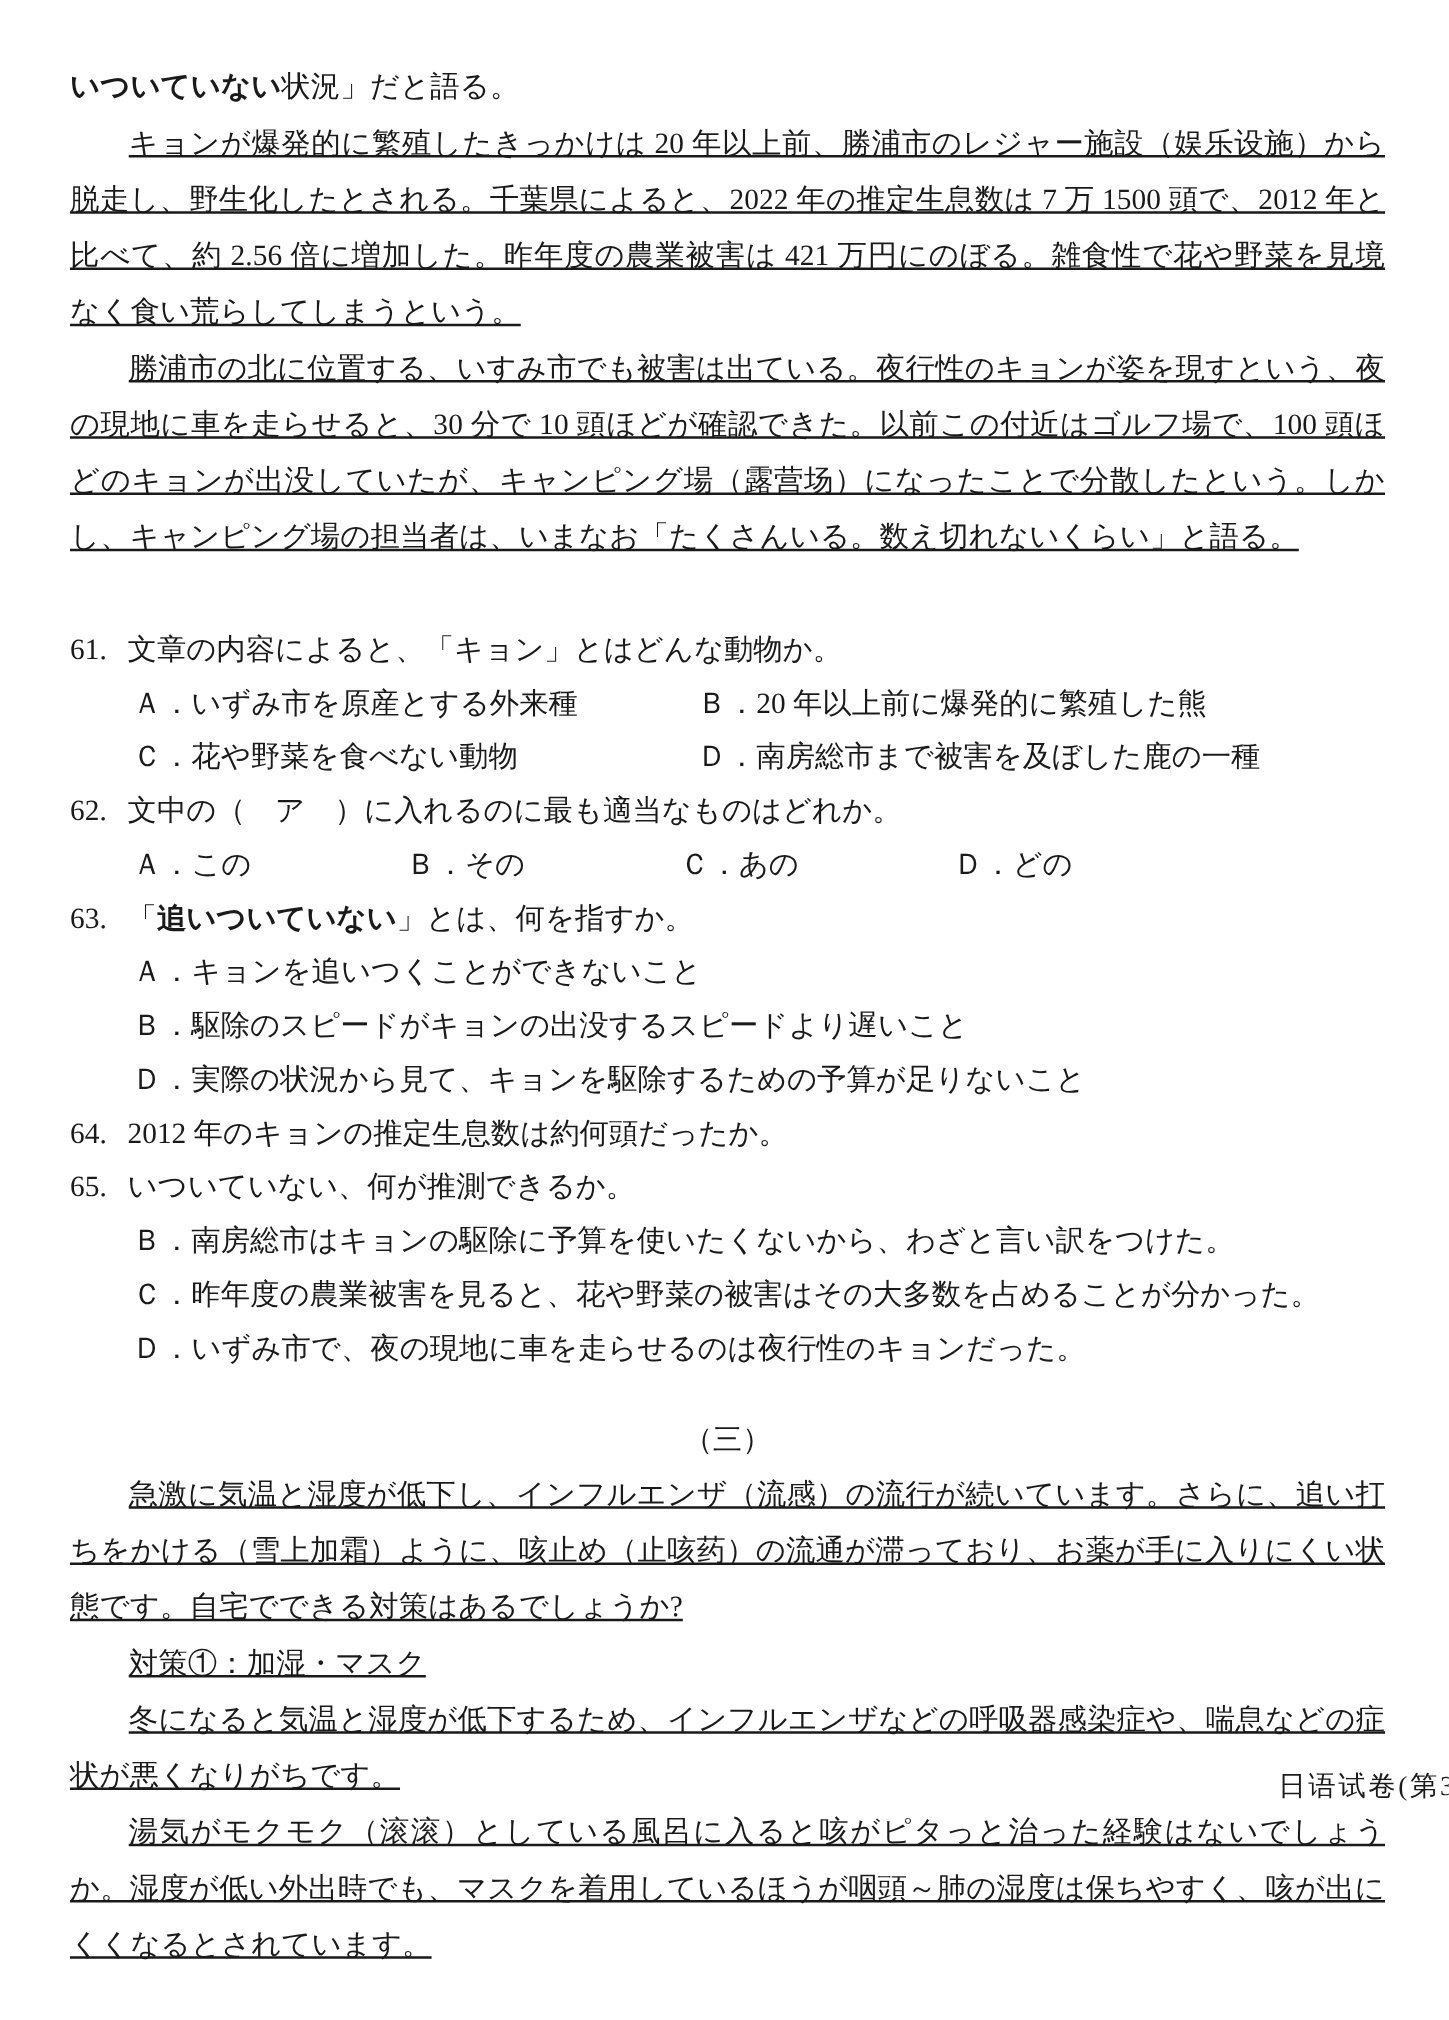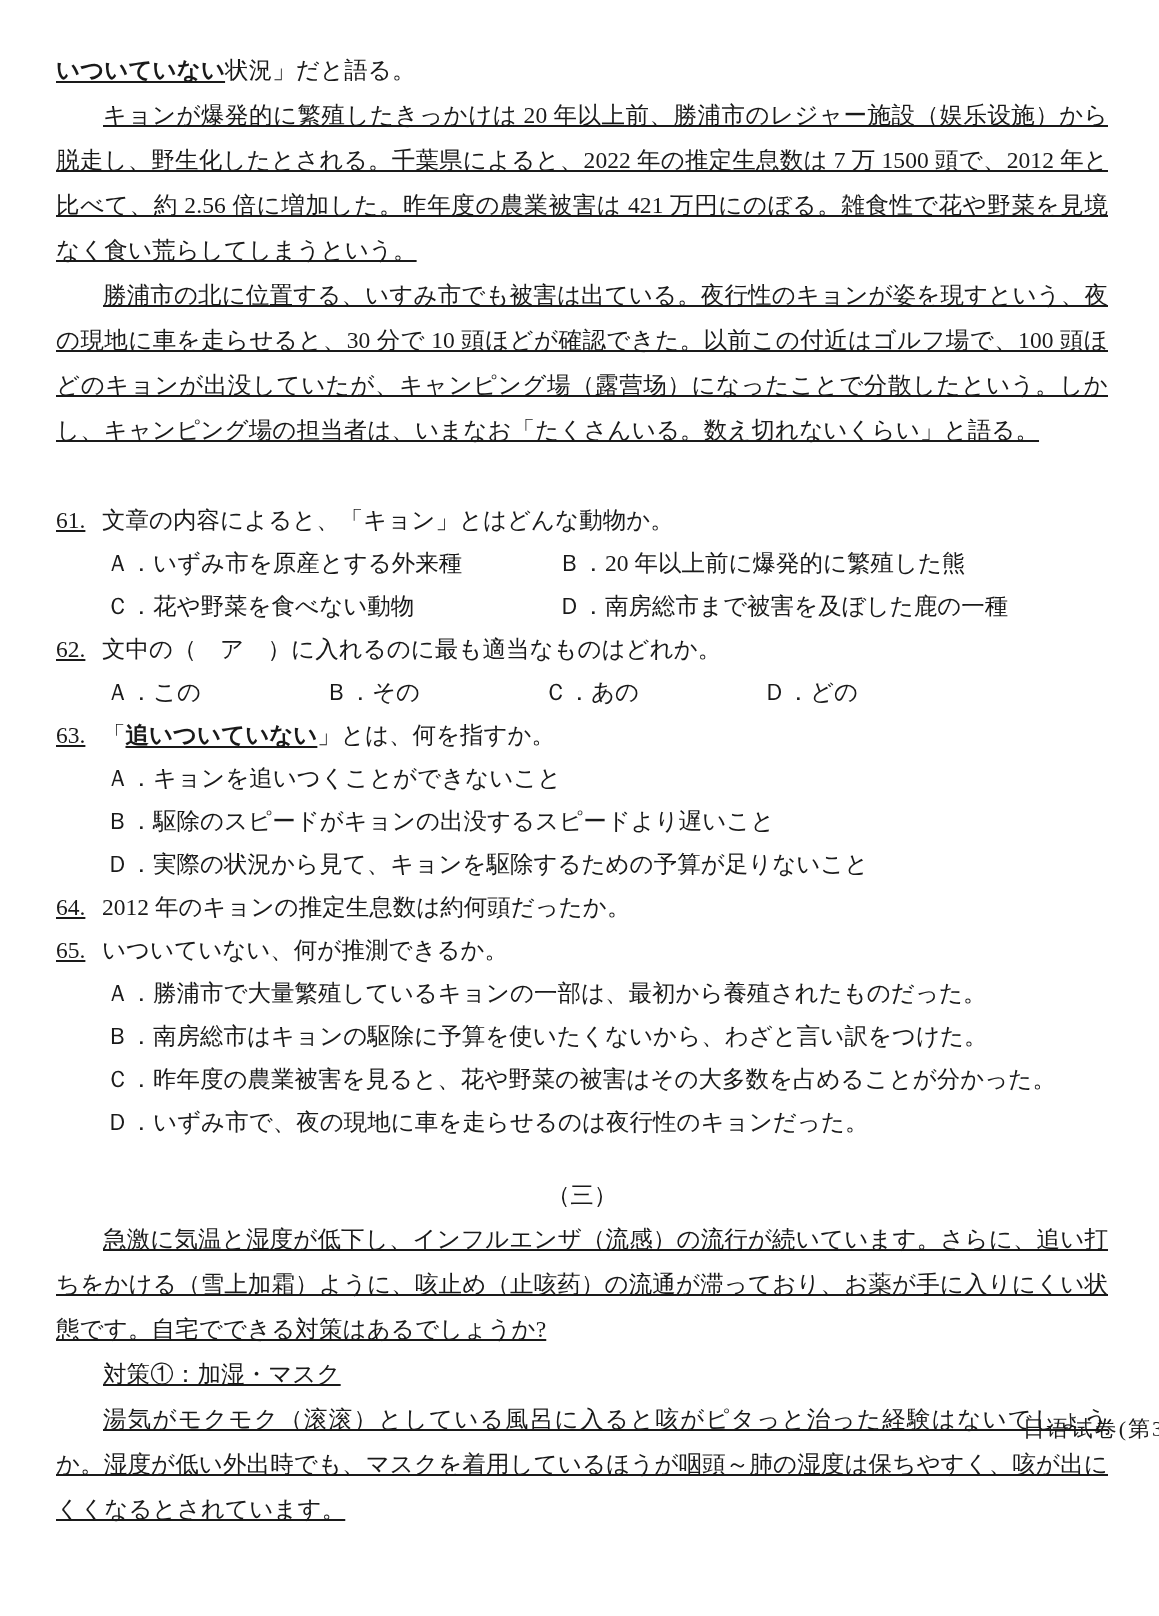--- a/index.html
+++ b/index.html
@@ -34,36 +34,34 @@
     font-size: 23.5px;
     line-height: 45px;
     text-align: justify;
     text-justify: inter-ideograph;
     margin: 0;
     letter-spacing: 0.1px;
   }
   .para.indent { text-indent: 2em; text-decoration: underline; }
   .bold-ul {
     font-weight: bold;
-    text-decoration: underline;
     text-underline-offset: 3px;
   }
 
   
   .qblock { margin: 0; }
   .qline {
     font-size: 23.5px;
     line-height: 43px;
     margin: 0;
     white-space: nowrap;
   }
   .qnum {
     display: inline-block;
     width: 46px;
-    text-decoration: underline;
   }
   .opts-row {
     font-size: 23.5px;
     line-height: 43px;
     margin: 0;
     padding-left: 50px;
     white-space: nowrap;
   }
   .opt { display: inline-block; }
   .opt-2col { width: 452px; font-family: Liberation Serif, serif; }
@@ -129,37 +127,35 @@
         </p>
     </div>
 
     <div class="qblock">
       <p class="qline"><span class="qnum">64.</span><span>2012 年のキョンの推定生息数は約何頭だったか。</span></p>
     </div>
 
     <div class="qblock">
       <p class="qline"><span class="qnum">65.</span><span>いついていない、何が推測できるか。</span></p>
       <p class="opts-row">
-          <span class="opt opt-full">Ａ．勝浦市で大量繁殖しているキョンの一部は、最初から養殖されたものだった。</span>
-        </p>
-      <p class="opts-row">
           <span class="opt opt-full">Ｂ．南房総市はキョンの駆除に予算を使いたくないから、わざと言い訳をつけた。</span>
         </p>
       <p class="opts-row">
           <span class="opt opt-full">Ｃ．昨年度の農業被害を見ると、花や野菜の被害はその大多数を占めることが分かった。</span>
         </p>
       <p class="opts-row">
           <span class="opt opt-full">Ｄ．いずみ市で、夜の現地に車を走らせるのは夜行性のキョンだった。</span>
         </p>
     </div>
 
     <div class="spacer-md"></div>
 
     <p class="section-head">（三）</p>
 
     <p class="para indent">急激に気温と湿度が低下し、インフルエンザ（流感）の流行が続いています。さらに、追い打ちをかける（雪上加霜）ように、咳止め（止咳药）の流通が滞っており、お薬が手に入りにくい状態です。自宅でできる対策はあるでしょうか?</p>
     <p class="para indent">対策①：加湿・マスク</p>
+    <p class="para indent">冬になると気温と湿度が低下するため、インフルエンザなどの呼吸器感染症や、喘息などの症状が悪くなりがちです。</p>
     <p class="para indent">湯気がモクモク（滚滚）としている風呂に入ると咳がピタっと治った経験はないでしょうか。湿度が低い外出時でも、マスクを着用しているほうが咽頭～肺の湿度は保ちやすく、咳が出にくくなるとされています。</p>
 
   </div>
 
   <div class="footer">日语试卷(第3</div>
 </div>
 
 </body></html>

